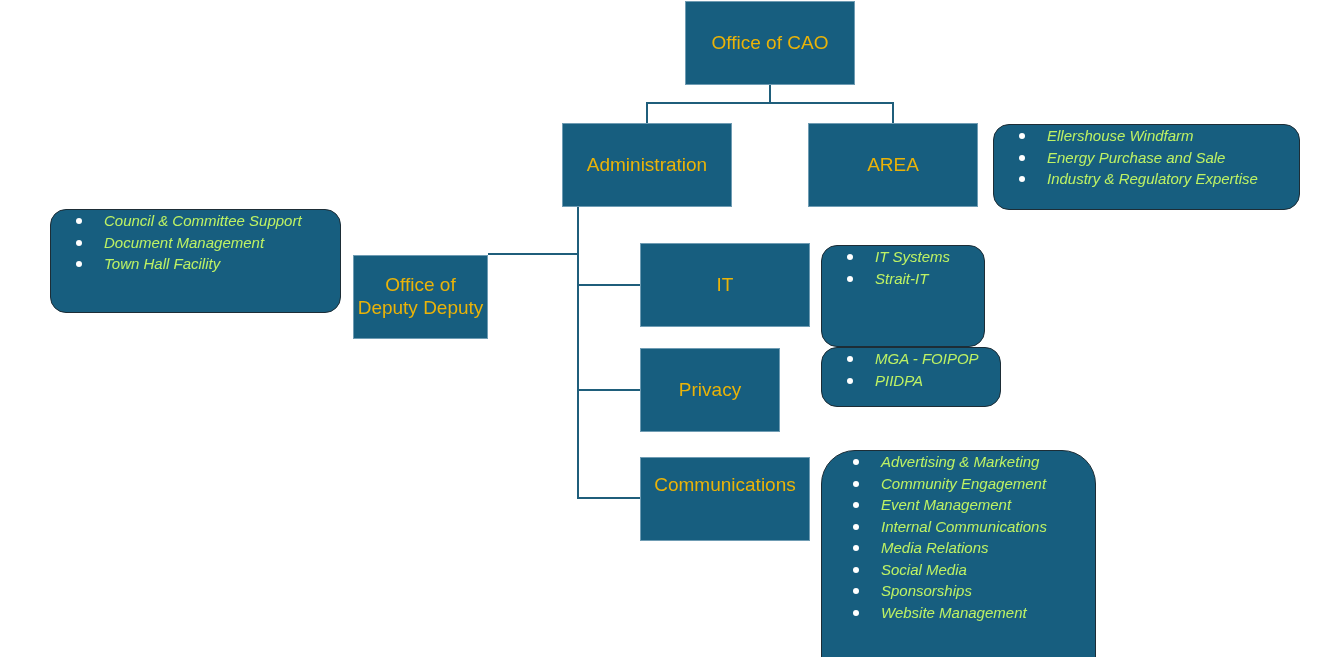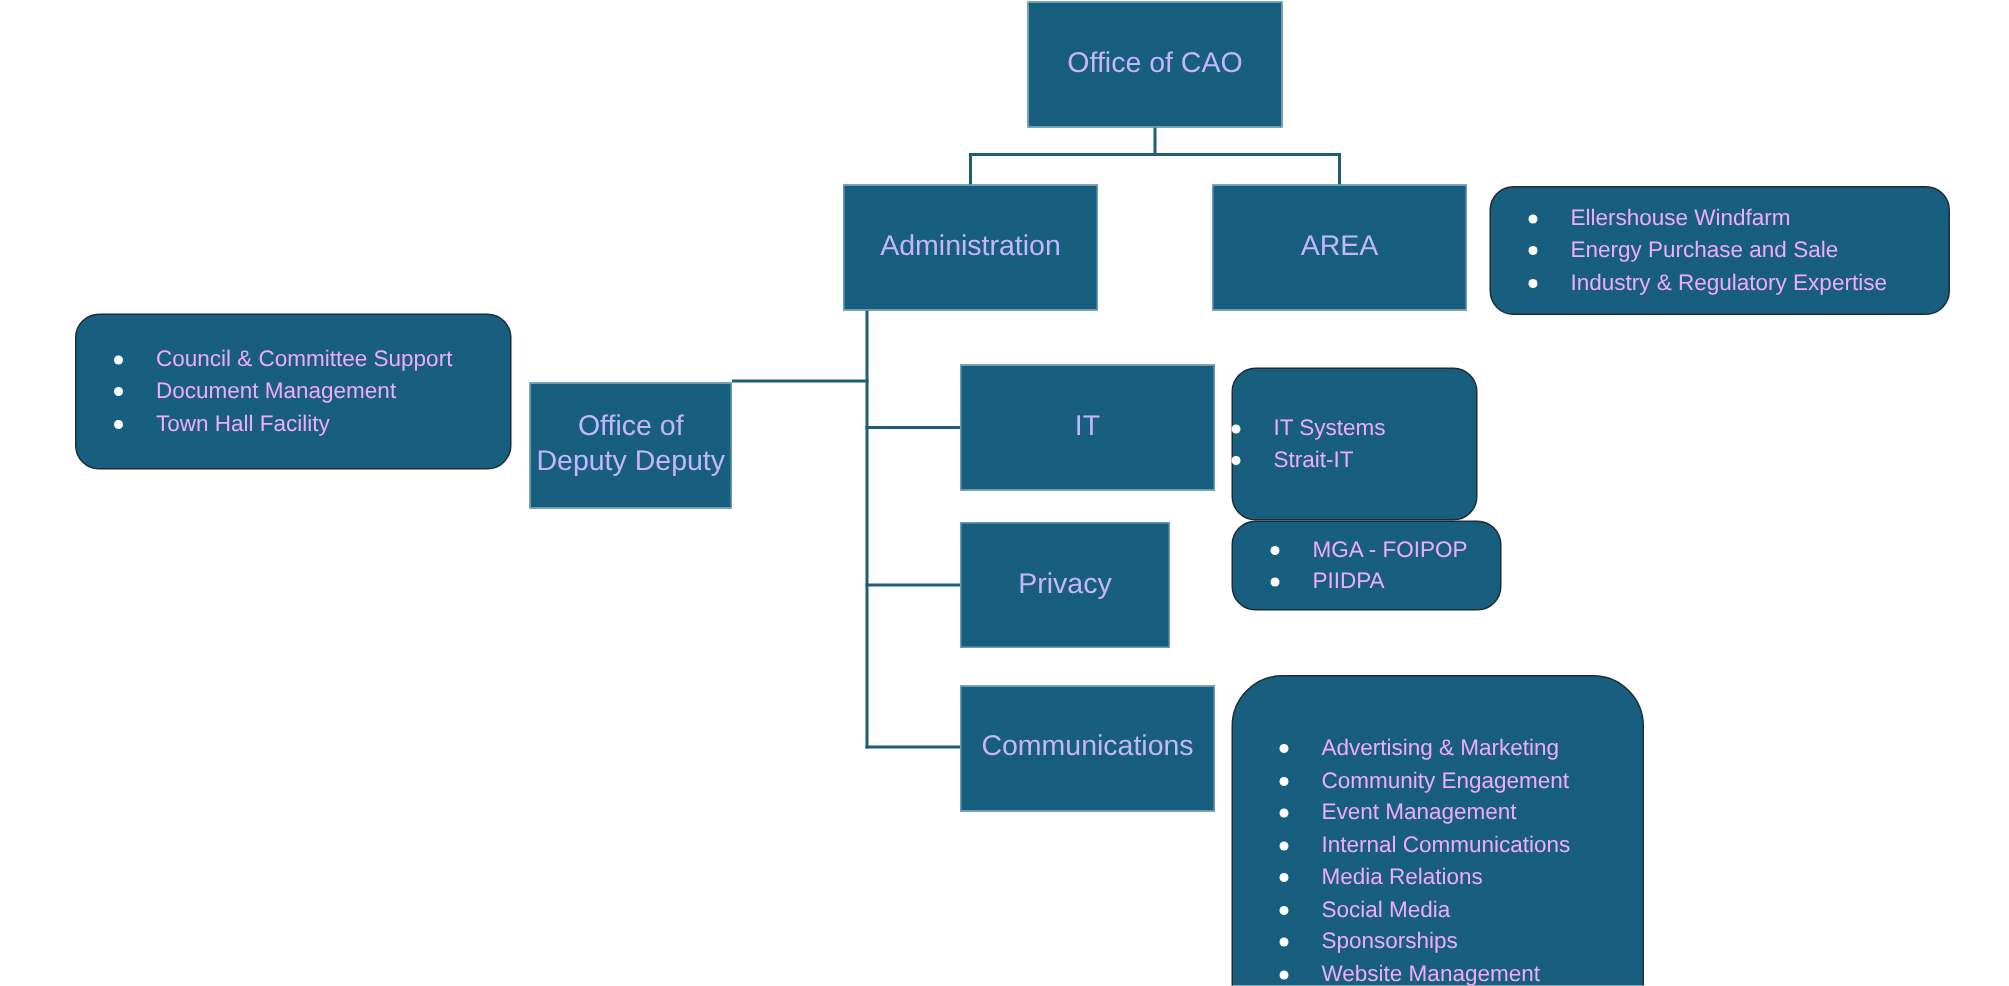--- a/index.html
+++ b/index.html
@@ -10,41 +10,41 @@
     body {
       width: 1339px;
       height: 657px;
       position: relative;
       overflow: hidden;
       font-family: "Liberation Sans", "DejaVu Sans", sans-serif;
     }
     .node {
       position: absolute;
       background: #175e7f;
-      color: #c4b5fd;
+      color: #eab308;
       display: flex;
       align-items: center;
       justify-content: center;
       text-align: center;
       font-size: 19px;
       line-height: 1.2;
       box-sizing: border-box;
       border: 1px solid #6f9cb3;
     }
     .details {
       position: absolute;
       background: #175e7f;
-      color: #f0abfc;
+      color: #bef264;
       border: 1.5px solid #1d2d36;
       border-radius: 16px;
       box-sizing: border-box;
       font-size: 15px;
       display: flex;
       flex-direction: column;
-      justify-content: center;
+      font-style: italic;
     }
     .details ul {
       margin: 0;
       padding: 0;
       list-style: none;
     }
     .details li {
       position: relative;
       line-height: 21.5px;
       white-space: nowrap;
@@ -109,39 +109,39 @@
     <li><span class="bullet"></span><span>Council &amp; Committee Support</span></li>
     <li><span class="bullet"></span><span>Document Management</span></li>
     <li><span class="bullet"></span><span>Town Hall Facility</span></li>
   </ul>
 </div>
 
 <div class="node" style="left:640px; top:243px; width:170px; height:84px;">
   <span>IT</span>
 </div>
 
-<div class="details" style="left:821px; top:245px; width:164px; height:102px; padding-left:27px;">
+<div class="details" style="left:821px; top:245px; width:164px; height:102px; padding-left:53px;">
   <ul>
     <li><span class="bullet"></span><span>IT Systems</span></li>
     <li><span class="bullet"></span><span>Strait-IT</span></li>
   </ul>
 </div>
 
 <div class="node" style="left:640px; top:348px; width:140px; height:84px;">
   <span>Privacy</span>
 </div>
 
 <div class="details" style="left:821px; top:347px; width:180px; height:60px; padding-left:53px;">
   <ul>
     <li><span class="bullet"></span><span>MGA - FOIPOP</span></li>
     <li><span class="bullet"></span><span>PIIDPA</span></li>
   </ul>
 </div>
 
-<div class="node" style="left:640px; top:457px; width:170px; height:84px; align-items:flex-start; padding-top:29px;">
+<div class="node" style="left:640px; top:457px; width:170px; height:84px; align-items:flex-start; padding-top:16px;">
   <span>Communications</span>
 </div>
 
 <div class="details" style="left:821px; top:450px; width:275px; height:248px; padding-left:59px; border-radius:34px;">
   <ul>
     <li><span class="bullet"></span><span>Advertising &amp; Marketing</span></li>
     <li><span class="bullet"></span><span>Community Engagement</span></li>
     <li><span class="bullet"></span><span>Event Management</span></li>
     <li><span class="bullet"></span><span>Internal Communications</span></li>
     <li><span class="bullet"></span><span>Media Relations</span></li>

